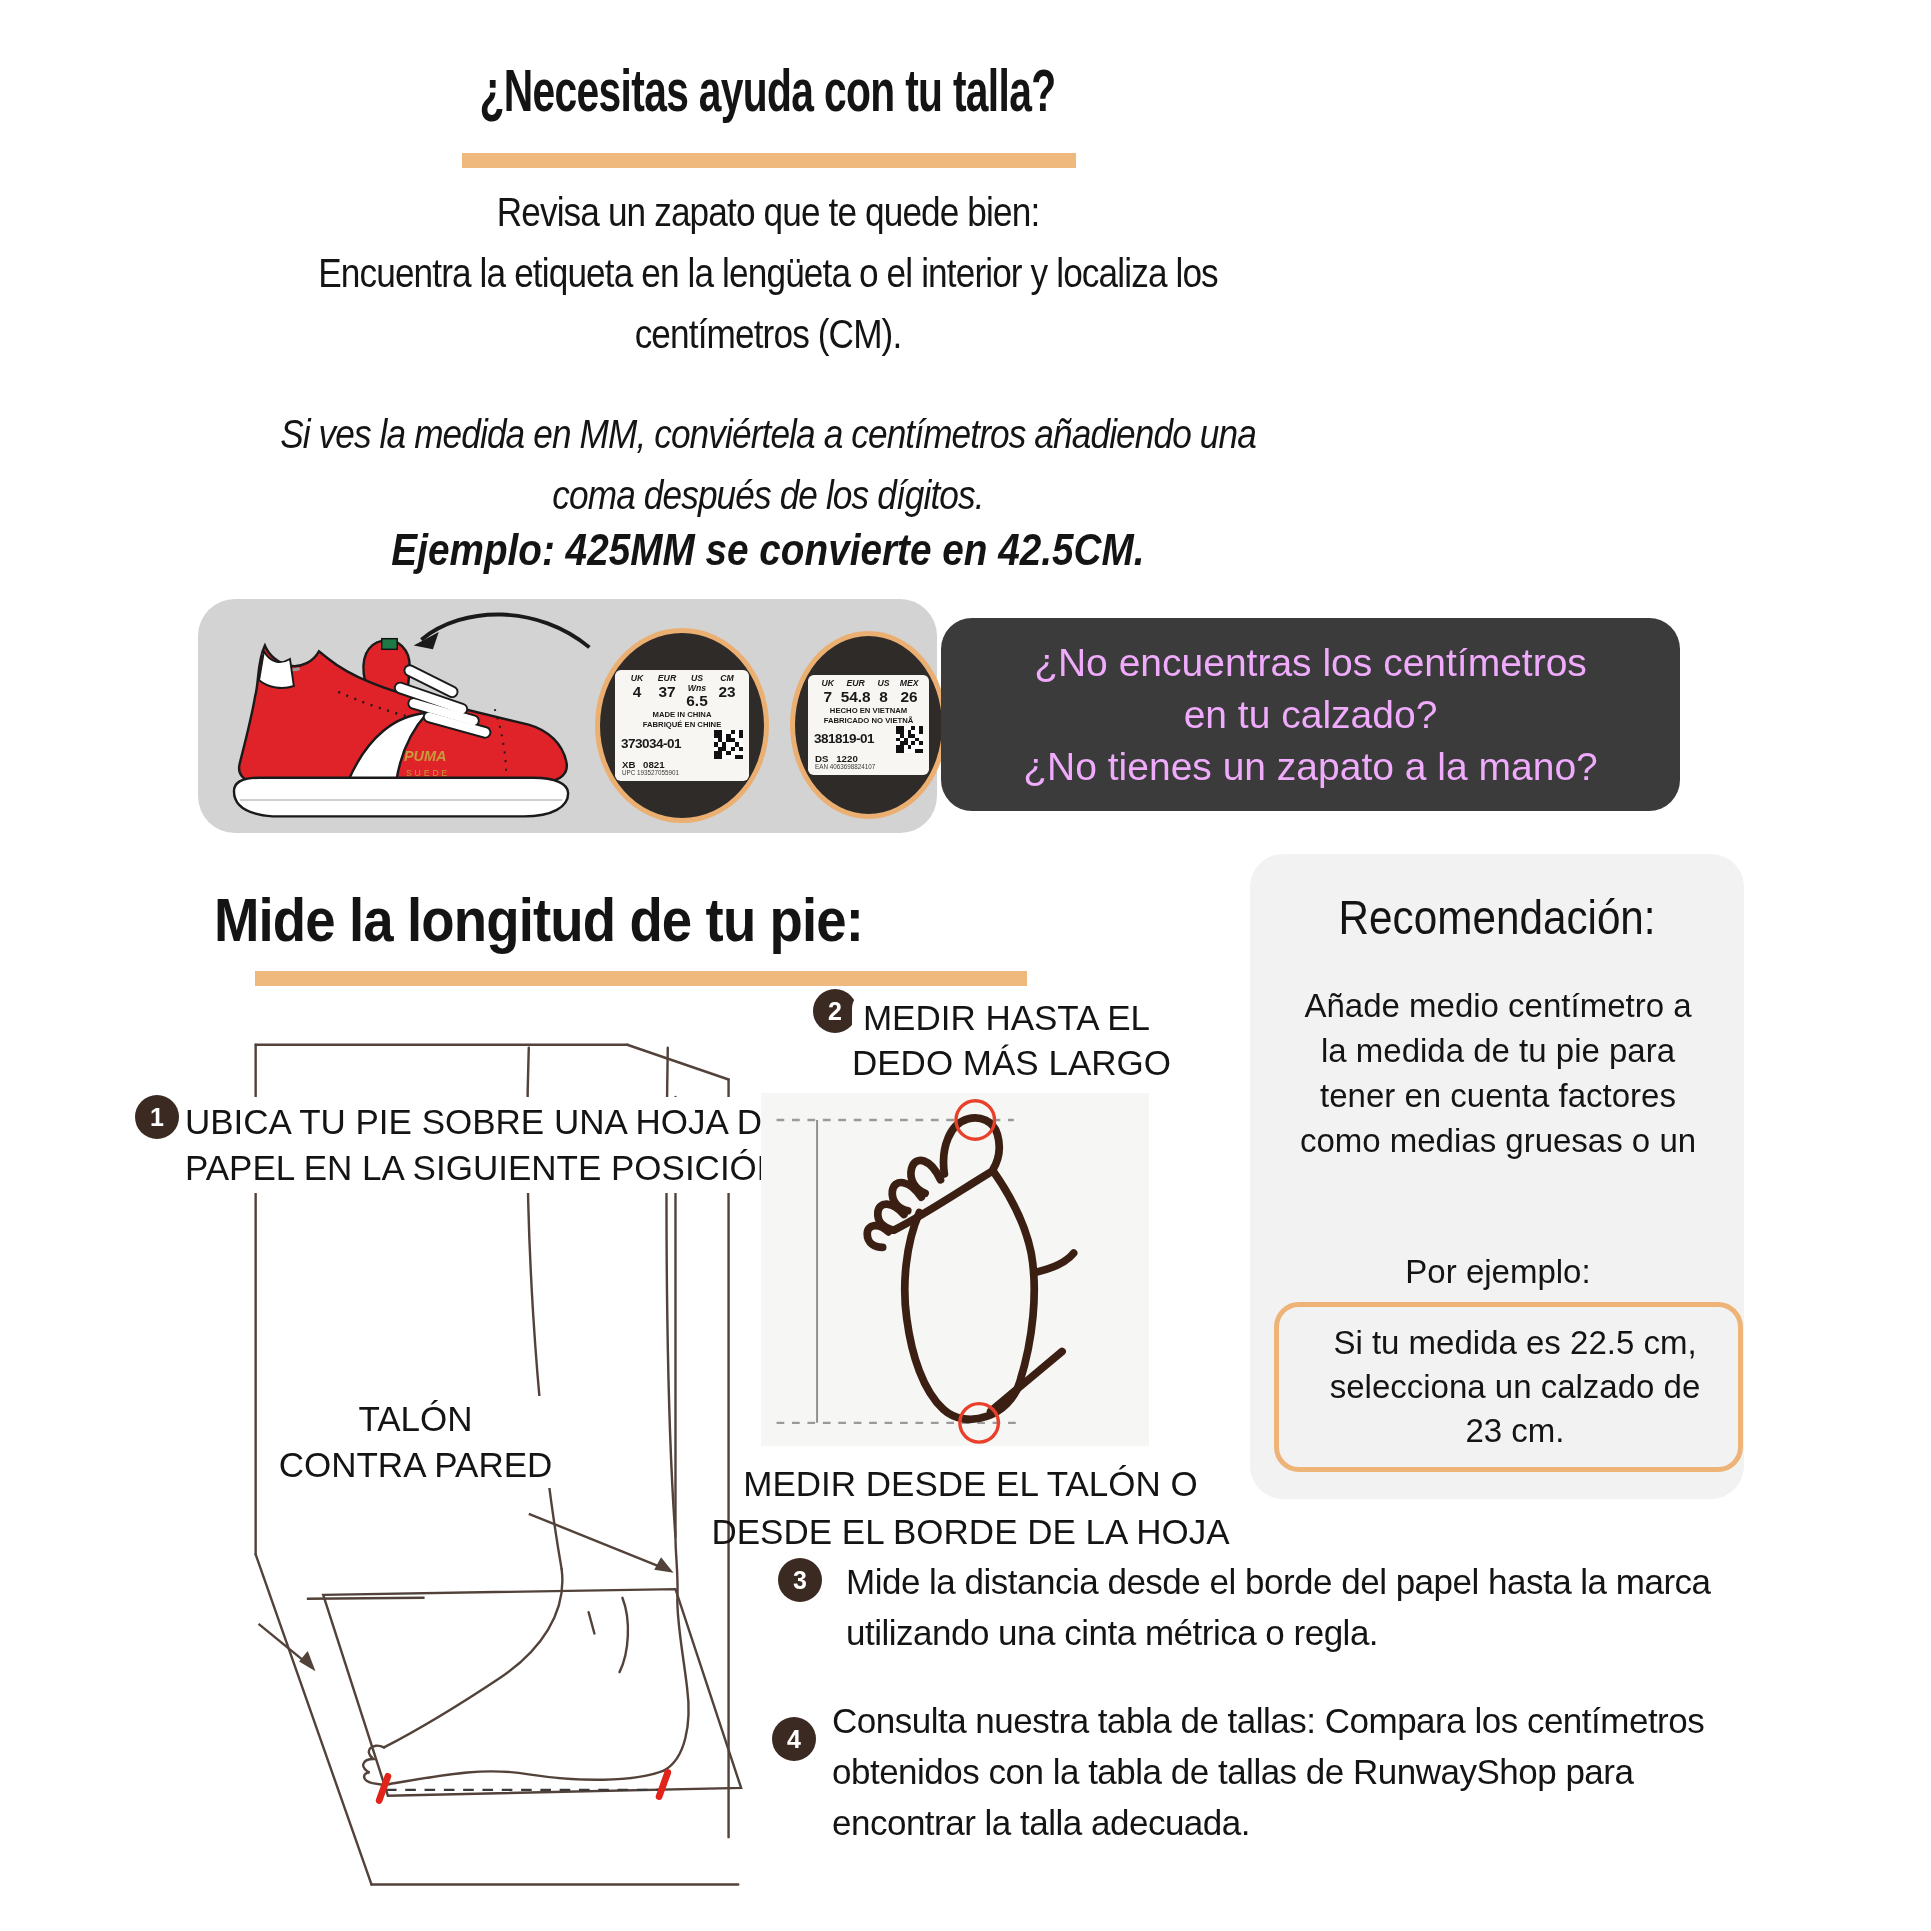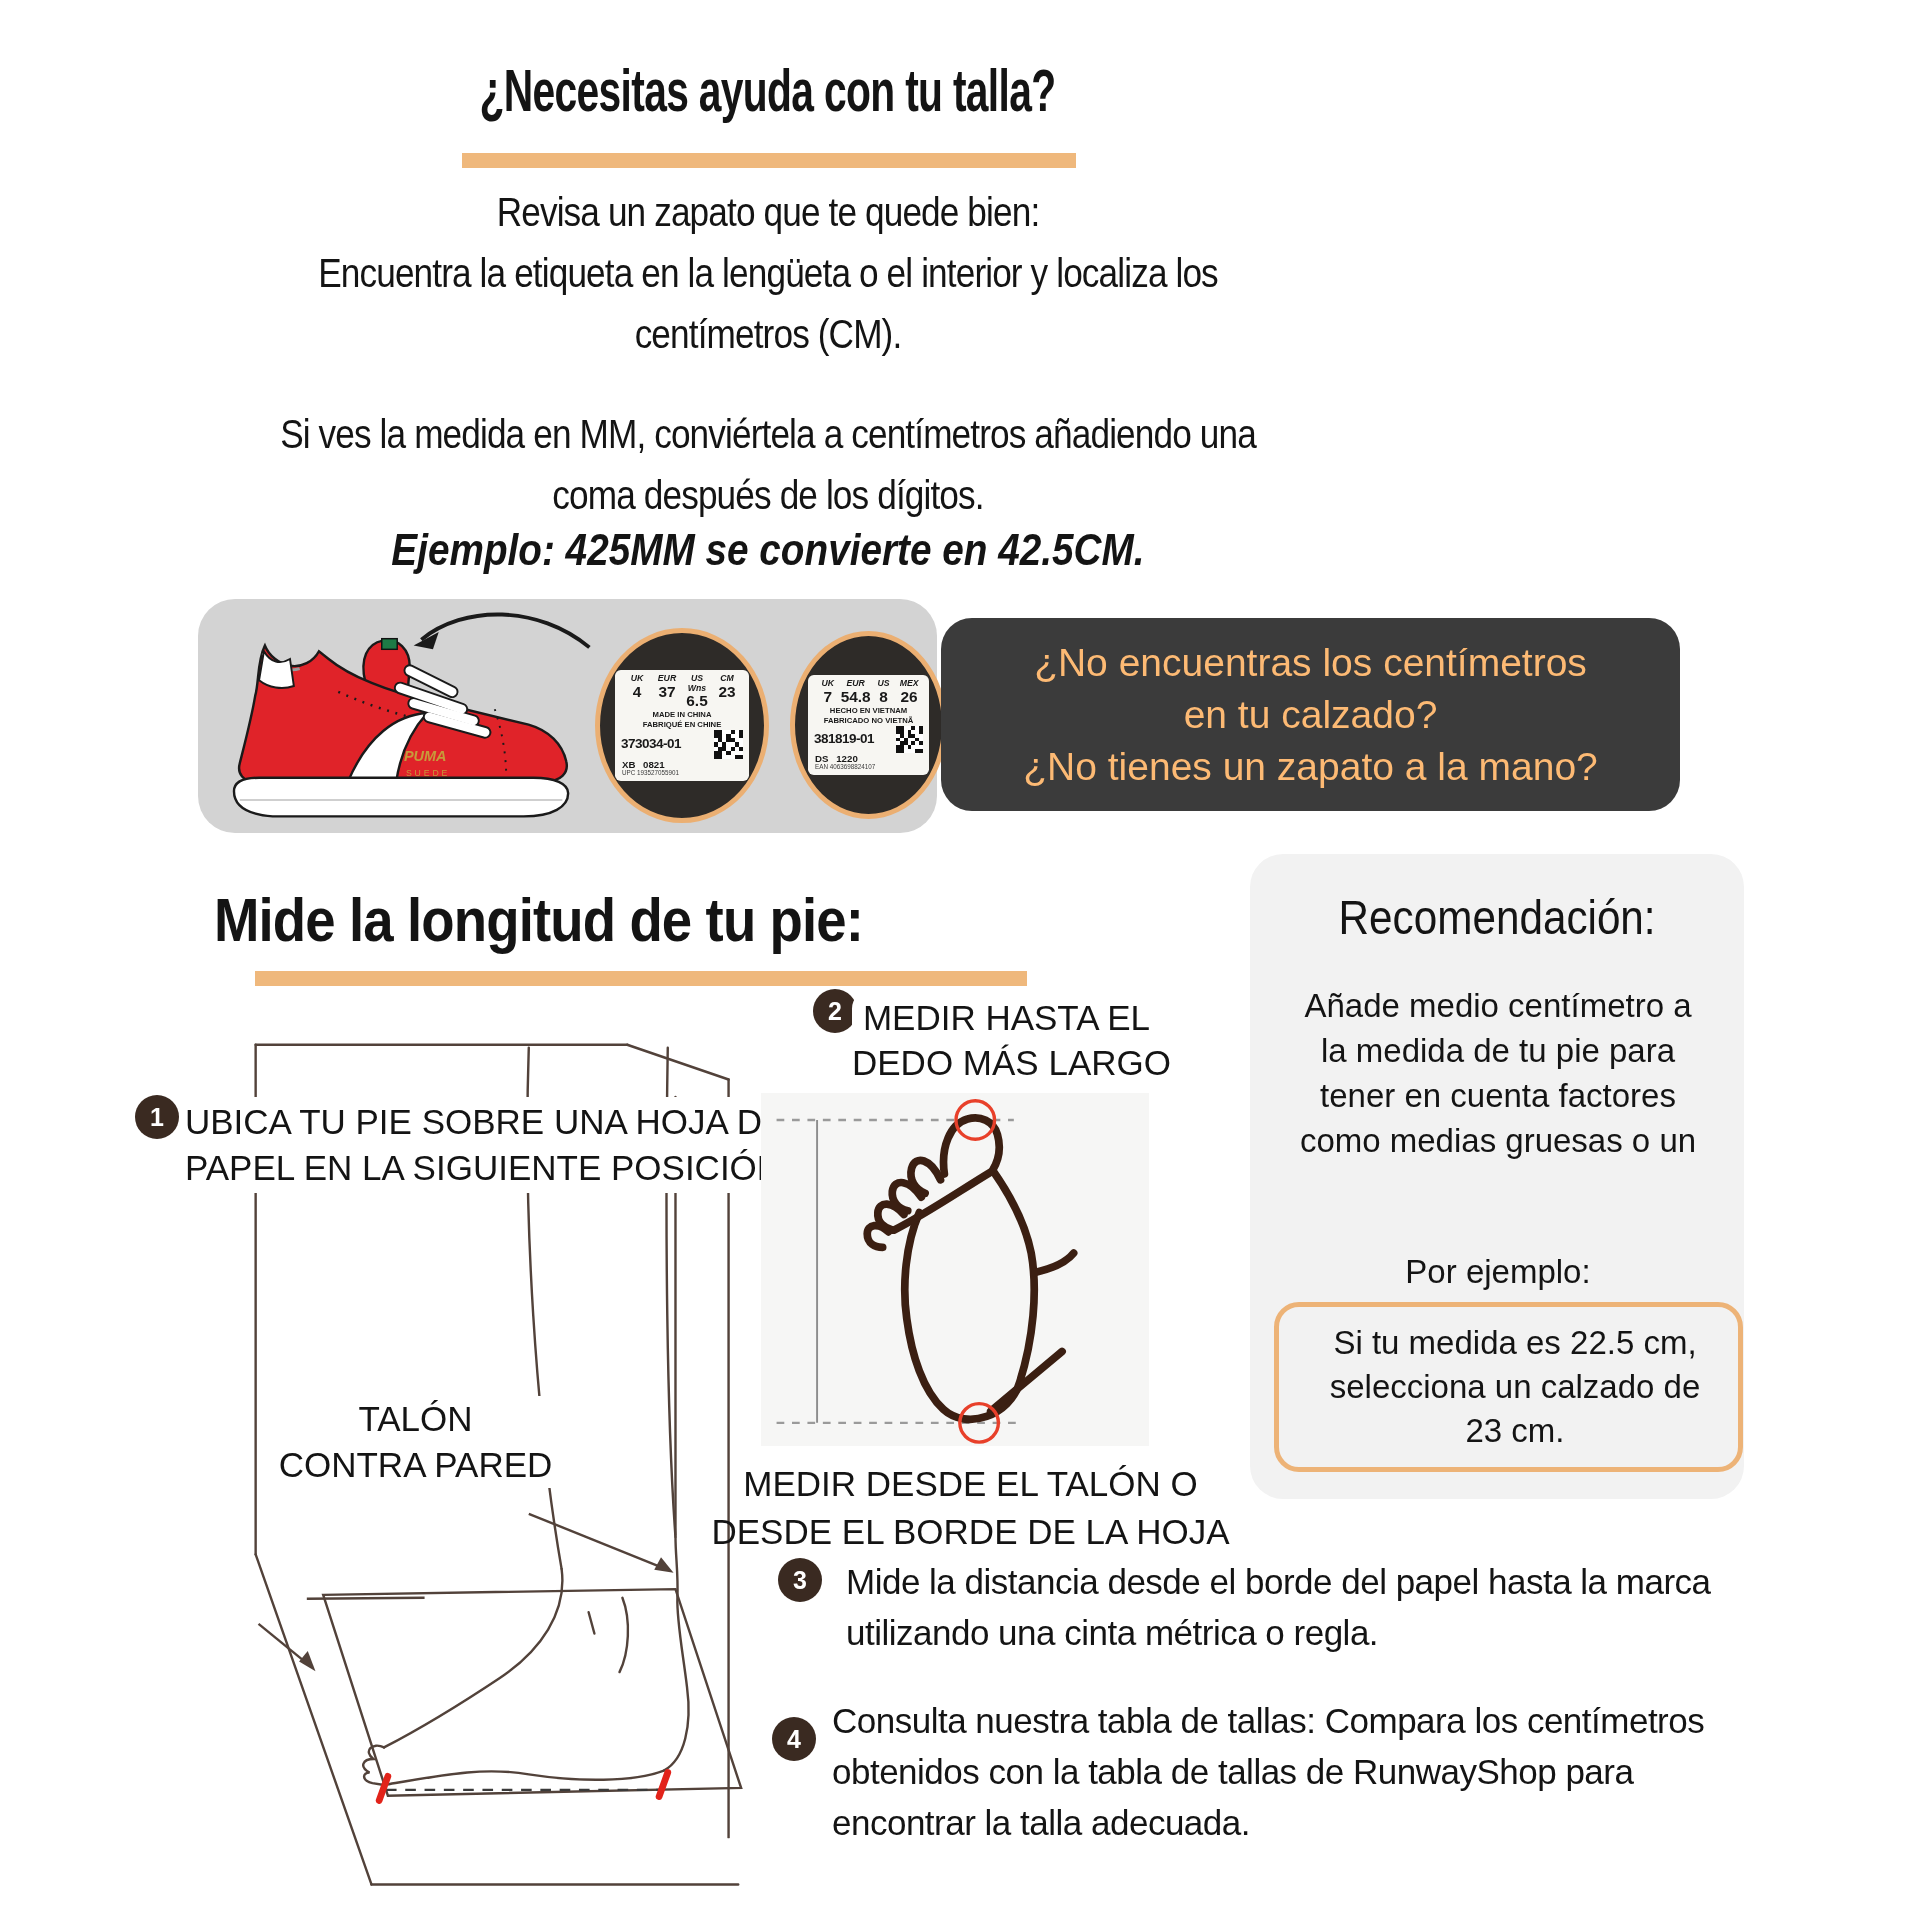--- a/index.html
+++ b/index.html
@@ -9,41 +9,41 @@
   .center{text-align:center;}
   .line{white-space:nowrap;}
   .cx{display:inline-block;transform:scaleX(.68);}
   .cx2{display:inline-block;transform:scaleX(.88);transform-origin:left center;}
   .cx3{display:inline-block;transform:scaleX(.88);}
   .squeeze{transform:scaleX(.88);}
   
   .title{left:0;top:56px;width:1535px;font-size:60px;font-weight:800;letter-spacing:-1px;}
   .underline1{left:462px;top:153px;width:614px;height:14.5px;background:#EFB87C;}
   .intro{left:92px;top:182px;width:1352px;font-size:40px;line-height:61px;letter-spacing:-1px;}
-  .mmnote{left:92px;top:404px;width:1352px;font-size:40px;line-height:61px;letter-spacing:-1px;}
+  .mmnote{left:92px;top:404px;width:1352px;font-size:40px;line-height:61px;letter-spacing:-1px;font-style:italic;}
   .example{left:92px;top:525px;width:1352px;font-size:44px;font-weight:800;font-style:italic;}
   
   .shoe-panel{left:198px;top:599px;width:739px;height:234px;background:#D3D3D3;border-radius:37px;}
   .shoe-svg{left:205px;top:601px;}
   .oval{border-radius:50%;background:#2E2B28;border:5.8px solid #EBAF72;display:flex;align-items:center;justify-content:center;overflow:hidden;}
   .oval1{left:595px;top:628px;width:164px;height:185px;}
   .oval2{left:790px;top:631px;width:147px;height:178px;}
   .label-card{background:#f7f6f2;width:78%;border-radius:5.8px;padding:4.8px 2.9px;text-align:center;color:#191919;line-height:1.05;}
   .size-grid{display:flex;justify-content:space-between;padding:0 3.9px;}
   .size-col{flex:1;}
   .size-h{font-size:8.7px;font-weight:700;font-style:italic;}
   .size-v{font-size:15.4px;font-weight:800;}
   .origin{font-size:7.7px;font-weight:700;margin-top:1.9px;}
   .sku-row{display:flex;align-items:center;justify-content:space-between;padding:1px 2.9px;}
   .sku{font-size:13.5px;font-weight:800;letter-spacing:-0.5px;}
   .fact-row{display:flex;align-items:center;gap:7.7px;padding:0 3.9px;font-size:9.7px;font-weight:800;}
   .upc{font-size:6.3px;color:#3a3a3a;text-align:left;padding-left:3.9px;}
   .dark-box{left:941px;top:618px;width:739px;height:193px;background:#3B3B3B;border-radius:31px;
             display:flex;flex-direction:column;align-items:center;justify-content:center;
-            color:#fdba74;font-size:39px;line-height:52px;}
+            color:#f0abfc;font-size:39px;line-height:52px;}
   
   .h2{left:214px;top:884px;font-size:62px;font-weight:800;letter-spacing:-1px;}
   .underline2{left:255px;top:971px;width:772px;height:14.5px;background:#EFB87C;}
   .badge{width:44px;height:44px;border-radius:50%;background:#3A2A21;color:#fff;
          display:flex;align-items:center;justify-content:center;font-size:25px;font-weight:700;}
   .b1{left:135px;top:1095px;}
   .b2{left:813px;top:989px;}
   .b3{left:778px;top:1558px;}
   .b4{left:772px;top:1717px;}
   .step1-text{left:185px;top:1097px;width:599px;font-size:35px;line-height:46px;background:#fff;padding:1.9px 0;}

